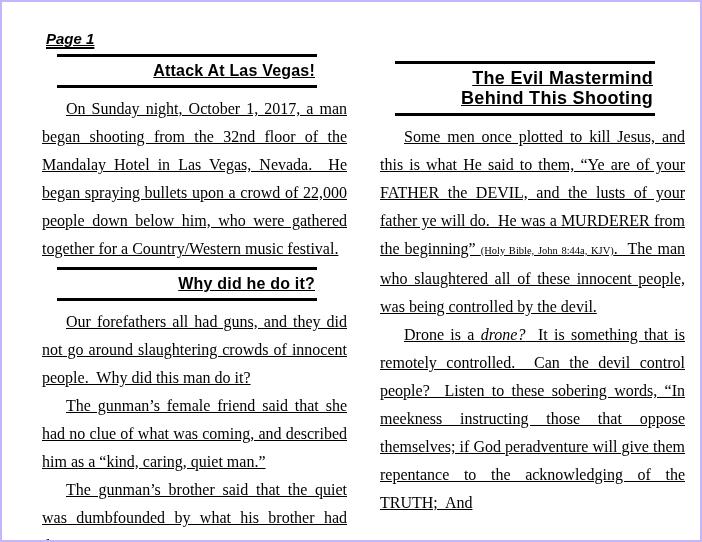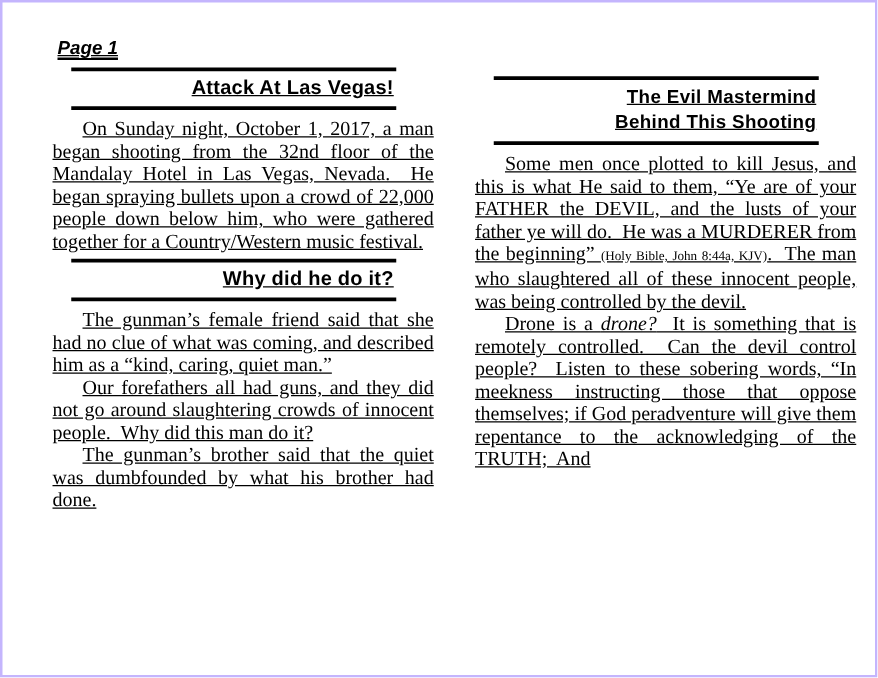--- a/index.html
+++ b/index.html
@@ -18,41 +18,41 @@
     text-decoration:underline;text-decoration-thickness:2px;text-underline-offset:3px;
     margin:0 0 7px 4px;
   }
   .heading{
     font-family:"Liberation Sans","DejaVu Sans",sans-serif;
     font-weight:700;font-size:16px;line-height:19px;letter-spacing:.2px;
     text-align:right;
     border-top:3px solid #000;border-bottom:3px solid #000;
     padding:4px 2px 5px;margin:4px 30px 7px 15px;
   }
-  .heading-large{font-size:15px;line-height:20px;letter-spacing:.3px;margin-top:31px;}
+  .heading-large{font-size:18px;line-height:20px;letter-spacing:.3px;margin-top:31px;}
   .heading-two-line{white-space:pre-line;}
   p.body{
-    margin:0;font-size:16px;line-height:18px;
+    margin:0;font-size:16px;line-height:28px;
     text-align:justify;text-indent:24px;
   }
   .run-small{font-size:10.5px;}
   .run-italic{font-style:italic;}
 </style>
 </head>
 <body>
 
 <div class="frame">
 
   <section class="col">
     <div class="page-label">Page 1</div>
     <h2 class="heading">Attack At Las Vegas!</h2>
     <p class="body">On Sunday night, October 1, 2017, a man began shooting from the 32nd floor of the Mandalay Hotel in Las Vegas, Nevada.&nbsp; He began spraying bullets upon a crowd of 22,000 people down below him, who were gathered together for a Country/Western music festival.</p>
     <h2 class="heading">Why did he do it?</h2>
+    <p class="body">Our forefathers all had guns, and they did not go around slaughtering crowds of innocent people.&nbsp; Why did this man do it?</p>
     <p class="body">The gunman’s female friend said that she had no clue of what was coming, and described him as a “kind, caring, quiet man.”</p>
-    <p class="body">Our forefathers all had guns, and they did not go around slaughtering crowds of innocent people.&nbsp; Why did this man do it?</p>
     <p class="body">The gunman’s brother said that the quiet was dumbfounded by what his brother had done.</p>
   </section>
 
   <section class="col">
     <h2 class="heading heading-large heading-two-line">The Evil Mastermind
 Behind This Shooting</h2>
     <p class="body"><span>Some men once plotted to kill Jesus, and this is what He said to them, “Ye are of your FATHER the DEVIL, and the lusts of your father ye will do.&nbsp; He was a MURDERER from the beginning” </span><span class="run-small">(Holy Bible, John 8:44a, KJV)</span><span>.&nbsp; The man who slaughtered all of these innocent people, was being controlled by the devil.</span></p>
     <p class="body"><span>Drone is a </span><span class="run-italic">drone?</span><span>&nbsp; It is something that is remotely controlled.&nbsp; Can the devil control people?&nbsp; Listen to these sobering words, “In meekness instructing those that oppose themselves; if God peradventure will give them repentance to the acknowledging of the TRUTH;&nbsp; And</span></p>
   </section>
 

